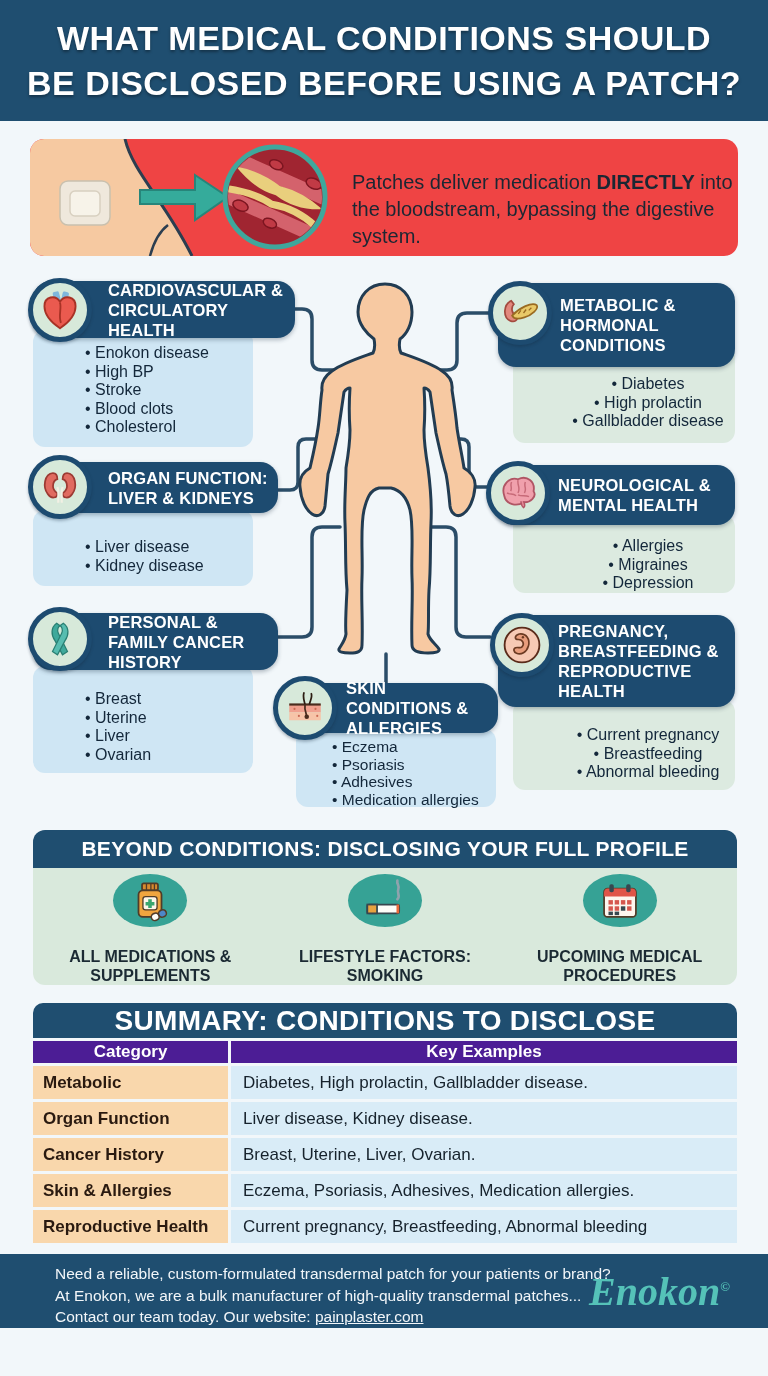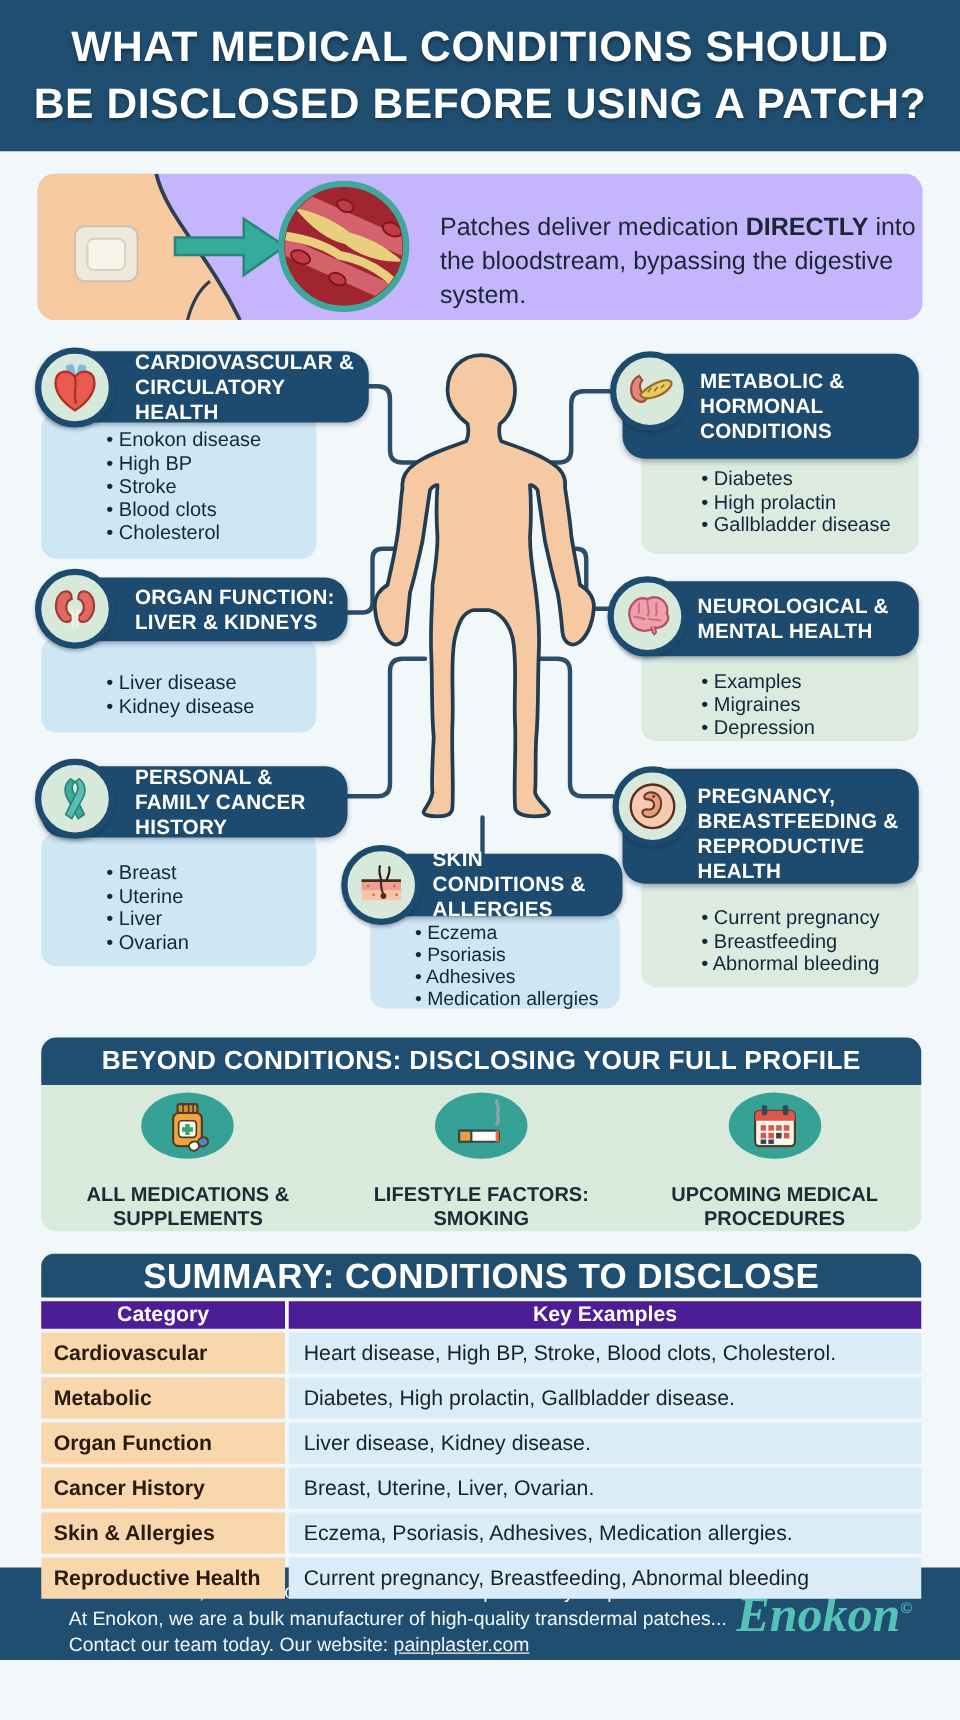--- a/index.html
+++ b/index.html
@@ -5,34 +5,34 @@
   html,body{margin:0;padding:0;}
   body{font-family:"Liberation Sans",sans-serif;background:#ffffff;}
   #page{position:relative;width:768px;height:1376px;background:#f2f7fa;overflow:hidden;margin:0 auto;}
 
   
   .hdr{position:absolute;left:0;top:0;width:768px;height:121px;background:#1f4e70;color:#fff;
        display:flex;flex-direction:column;justify-content:center;align-items:center;}
   .hdr div{font-size:34px;font-weight:bold;letter-spacing:.5px;line-height:45px;text-shadow:0 2px 3px rgba(0,0,0,.35);}
 
   
-  .hero{position:absolute;left:30px;top:139px;width:708px;height:117px;background:#c4b5fd;border-radius:14px;overflow:hidden;}
+  .hero{position:absolute;left:30px;top:139px;width:708px;height:117px;background:#ef4444;border-radius:14px;overflow:hidden;}
   .hero-art{position:absolute;left:0;top:0;}
   .hero-text{position:absolute;left:322px;top:30px;width:400px;font-size:20px;line-height:27px;color:#1b2733;}
   .hero-text b{font-weight:bold;}
 
   
   .pill{position:absolute;background:#1d4b70;border-radius:18px;z-index:3;display:flex;align-items:center;
         box-shadow:0 2px 4px rgba(20,40,60,.3);}
   .pill span{color:#fff;font-weight:bold;font-size:16.5px;line-height:20px;letter-spacing:.2px;}
   .icirc{position:absolute;width:54px;height:54px;border-radius:50%;background:#d7e9da;border:5px solid #1d4b70;
          z-index:4;display:flex;align-items:center;justify-content:center;box-shadow:0 2px 3px rgba(20,40,60,.3);}
   .clist{position:absolute;border-radius:12px;z-index:2;}
   .clist.blue{background:#cfe6f4;}
-  .clist.green{background:#dceae0;}
+  .clist.green{background:#dceae0;text-align:center;}
   .clist ul{list-style:none;margin:0;padding:0;}
   .clist li{font-size:16px;line-height:18.5px;color:#13273a;}
   .clist li::before{content:"• ";}
   .clist.small li{font-size:15.5px;line-height:17.5px;}
 
   
   .lines{position:absolute;left:0;top:0;z-index:1;}
   .bodysvg{position:absolute;left:290px;top:278px;z-index:1;}
 
   
@@ -209,34 +209,34 @@
       <path d="M15 27 C23 18 38 11 43 15 C46 19 37 27 29 29 C23 31 17 31 15 27 Z" fill="#e9c968" stroke="#9a6b22" stroke-width="2"></path>
       <path d="M22 25 L25 21 M28 24 L31 20 M34 21 L37 18" stroke="#9a6b22" stroke-width="1.5"></path>
     </svg>
   </div>
 
   <div class="pill" style="left:496px;top:465px;width:239px;height:60px;">
     <span style="padding-left:62px;width:170px;">NEUROLOGICAL &amp; MENTAL HEALTH</span>
     </div>
   <div class="clist green" style="left:513px;top:515px;width:222px;height:78px;">
     <ul style="padding:22px 0 0 48px;">
-      <li>Examples</li>
+      <li>Allergies</li>
       <li>Migraines</li>
       <li>Depression</li>
     </ul>
   </div>
   <div class="icirc" style="left:486px;top:461px;">
     <svg width="44" height="44" viewBox="0 0 48 48">
       <path d="M9 27 C5 15 15 6 24 9 C34 4 43 12 41 22 C45 28 37 35 30 34 C23 39 11 37 9 27 Z" fill="#f0a0ac" stroke="#b05564" stroke-width="2"></path>
       <path d="M30 33 C31 36 33 38 30 40 C27 38 28 35 27 33" fill="#e58a97" stroke="#b05564" stroke-width="1.5"></path>
       <path d="M17 12 C15 16 18 18 16 22 M24 10 C23 16 27 18 24 24 M32 12 C30 17 34 19 31 24 M12 24 C16 26 18 24 22 27 M24 26 C28 28 32 26 36 28" fill="none" stroke="#c76a78" stroke-width="1.6"></path>
     </svg>
   </div>
 
-  <div class="pill" style="left:498px;top:615px;width:237px;height:92px;align-items:flex-end;">
+  <div class="pill" style="left:498px;top:615px;width:237px;height:92px;">
     <span style="padding-left:60px;width:170px;">PREGNANCY, BREASTFEEDING &amp; REPRODUCTIVE HEALTH</span>
     </div>
   <div class="clist green" style="left:513px;top:700px;width:222px;height:90px;">
     <ul style="padding:26px 0 0 48px;">
       <li>Current pregnancy</li>
       <li>Breastfeeding</li>
       <li>Abnormal bleeding</li>
     </ul>
   </div>
   <div class="icirc" style="left:490px;top:613px;">
@@ -333,24 +333,20 @@
     </div>
   </div>
 
   <div class="sumt">
     <div class="sumt-hd">SUMMARY: CONDITIONS TO DISCLOSE</div>
     <div class="trow thead">
       <div class="c1">Category</div>
       <div class="c2">Key Examples</div>
     </div>
     <div class="trow tdata">
-      <div class="c1">Cardiovascular</div>
-      <div class="c2">Heart disease, High BP, Stroke, Blood clots, Cholesterol.</div>
-    </div>
-    <div class="trow tdata">
       <div class="c1">Metabolic</div>
       <div class="c2">Diabetes, High prolactin, Gallbladder disease.</div>
     </div>
     <div class="trow tdata">
       <div class="c1">Organ Function</div>
       <div class="c2">Liver disease, Kidney disease.</div>
     </div>
     <div class="trow tdata">
       <div class="c1">Cancer History</div>
       <div class="c2">Breast, Uterine, Liver, Ovarian.</div>

